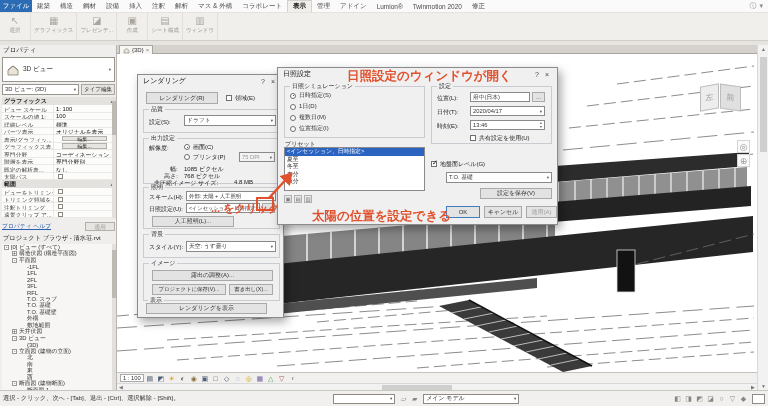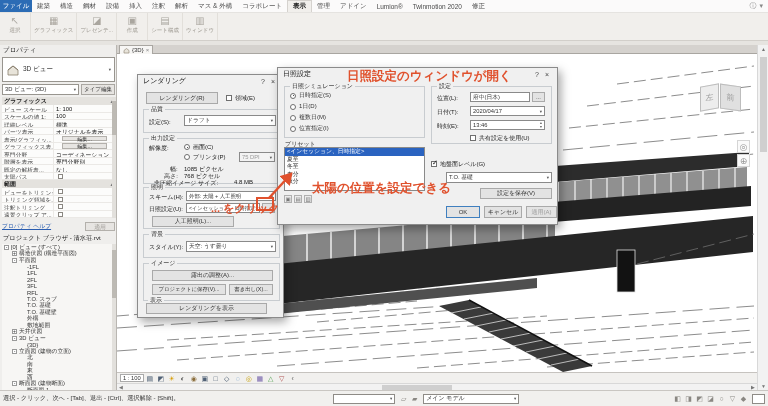--- a/index.html
+++ b/index.html
@@ -128,21 +128,21 @@
 .litem.sel{color:#fff;}
 #simlist{position:absolute;left:0;top:3px;width:100%;}
 .simrow{height:11px;display:flex;align-items:center;gap:3px;padding-left:5px;font-size:6px;}
 #pacts{position:absolute;left:6px;top:127px;display:flex;gap:2px;}
 .pact{width:8px;height:8px;border:1px solid #b0b0b0;background:#ececec;font-size:5.5px;
       line-height:7px;text-align:center;color:#777;}
 
 .ann{position:absolute;font-weight:bold;z-index:30;white-space:nowrap;}
 #ann-open{left:347px;top:68px;font-size:12.5px;}
 #ann-click{left:196px;top:201px;font-size:11px;}
-#ann-sun{left:312px;top:180px;font-size:12.5px;}
+#ann-sun{left:312px;top:208px;font-size:12.5px;}
 #ann-box{position:absolute;left:256px;top:197px;width:18px;height:14px;border:2px solid #e0512d;z-index:30;}
 #ann-arrow{position:absolute;left:263px;top:168px;z-index:30;}
 </style>
 </head>
 <body>
 
 <div id="tabrow">
   <div id="filetab" style="background: rgb(44, 108, 181);">ファイル</div>
   <div id="rtabs" style="display:flex;">
       <div class="rtab">建築</div>

